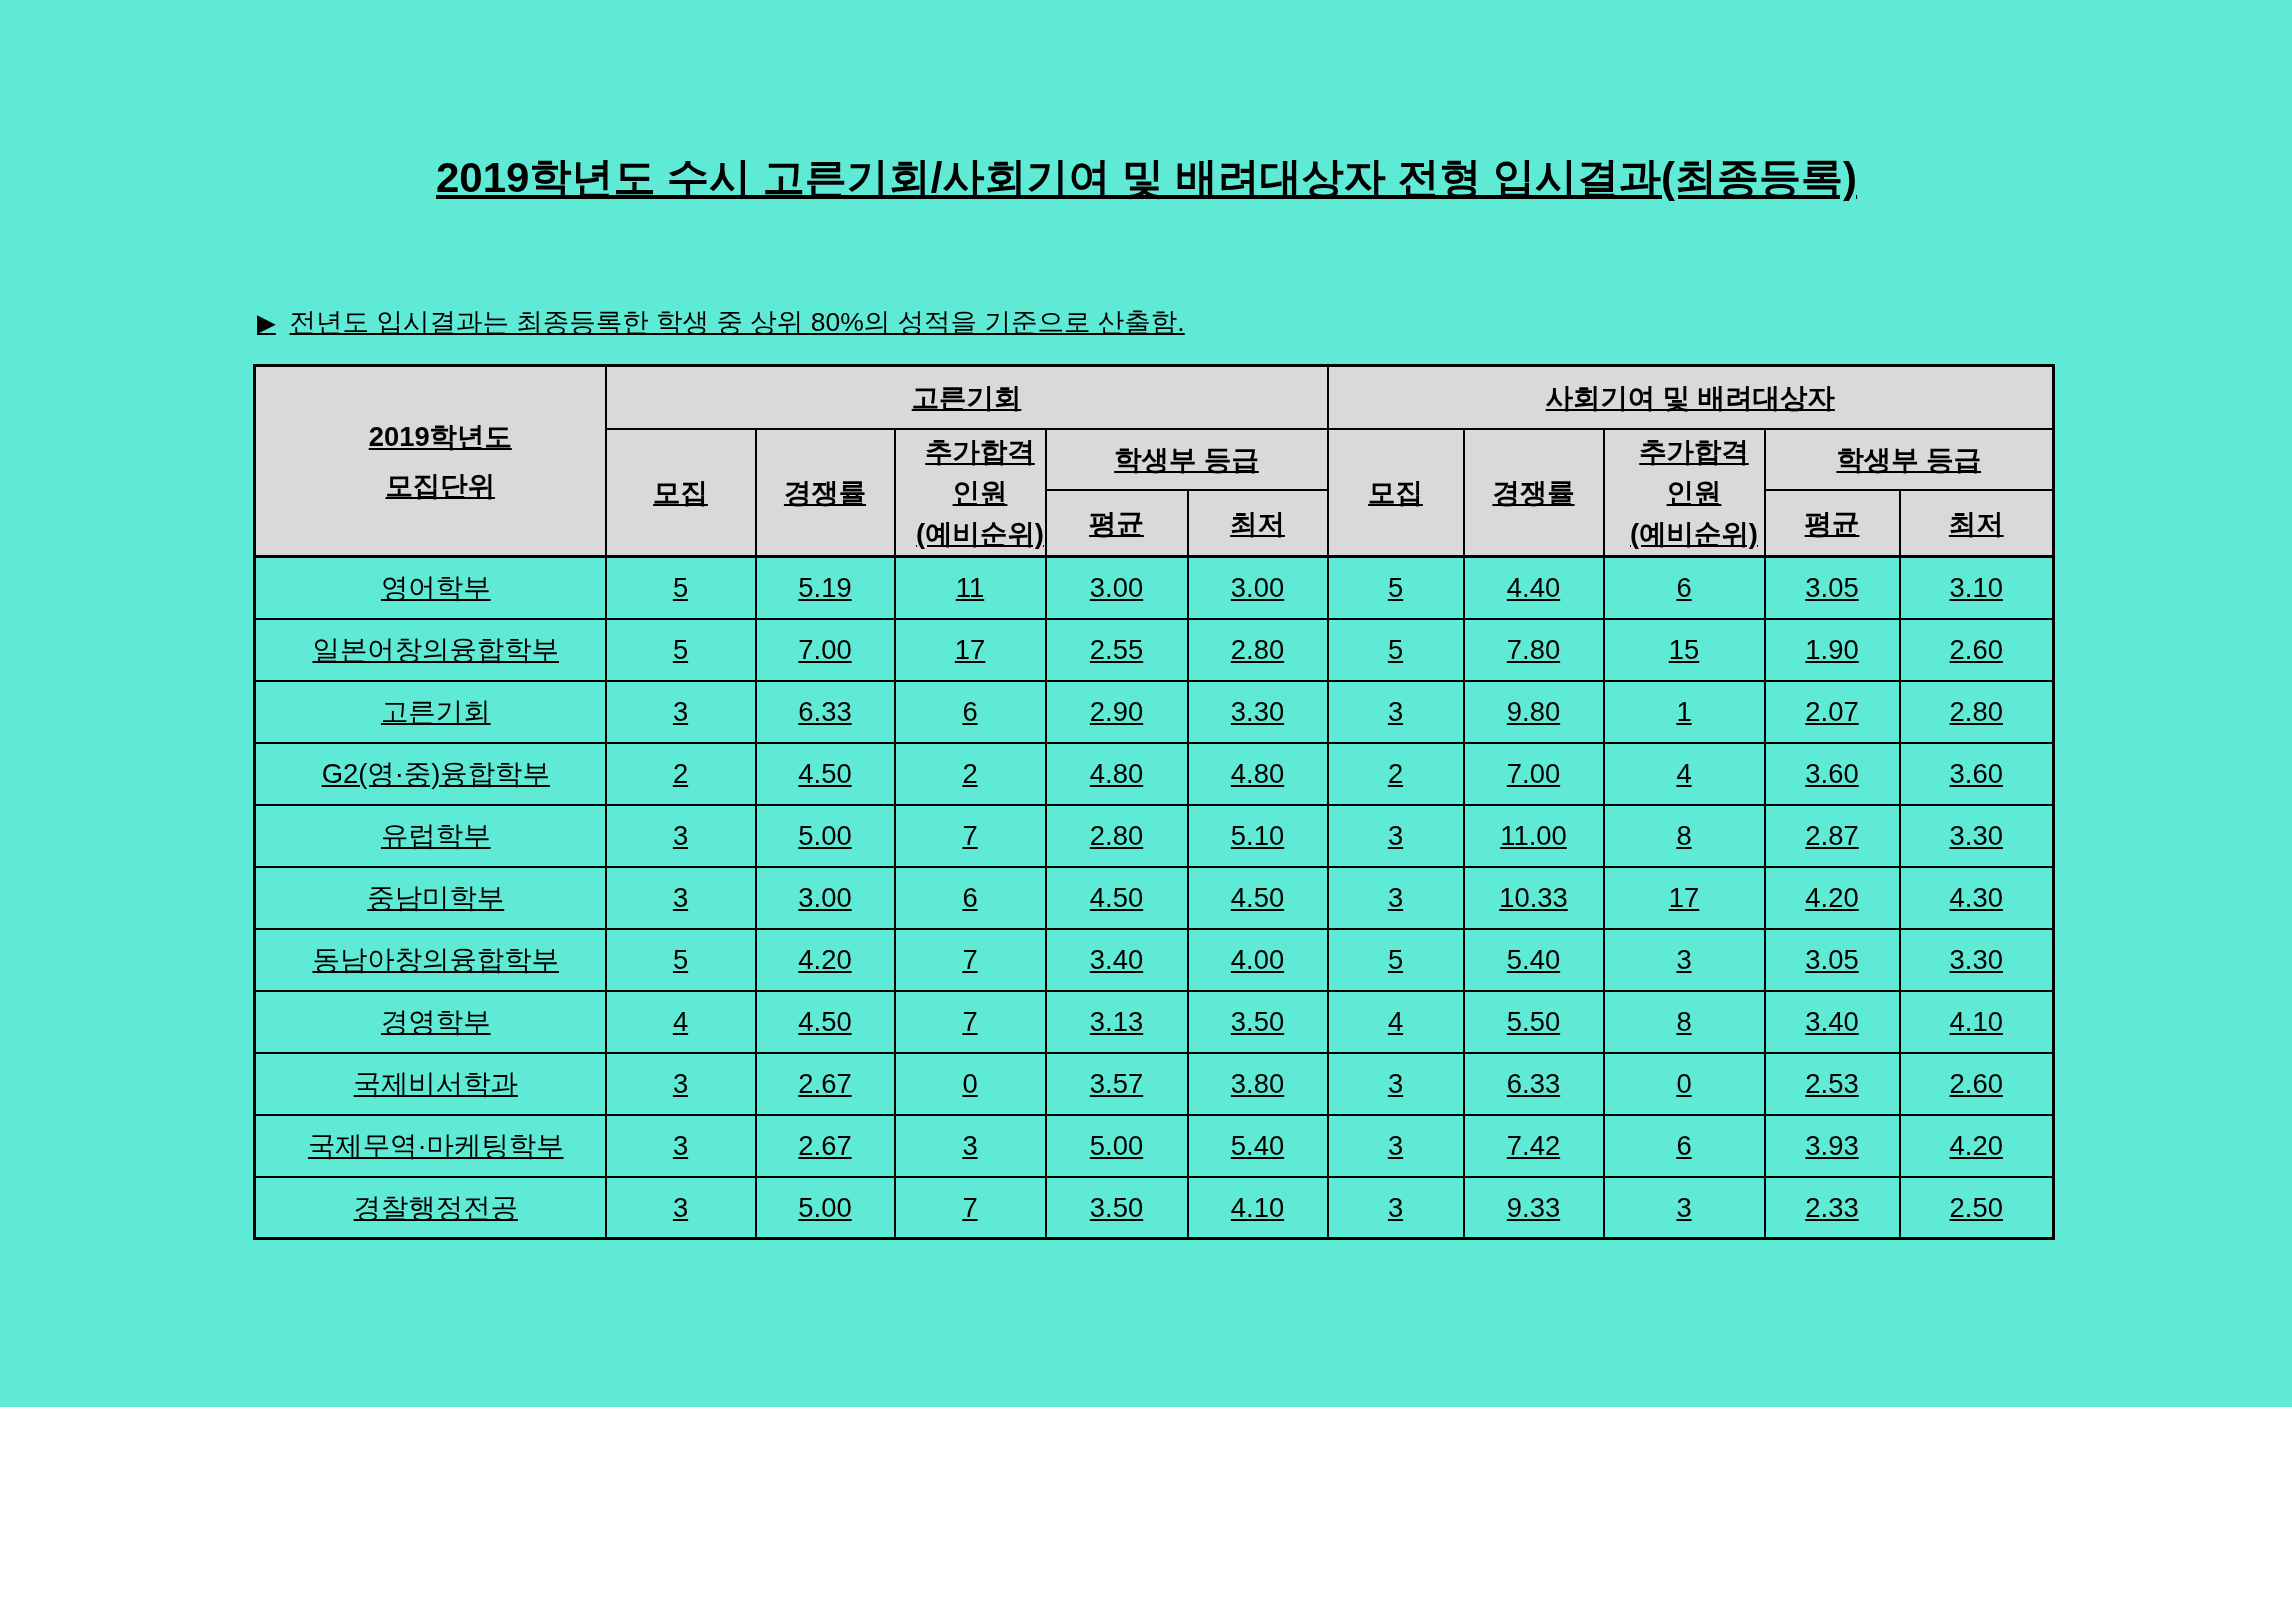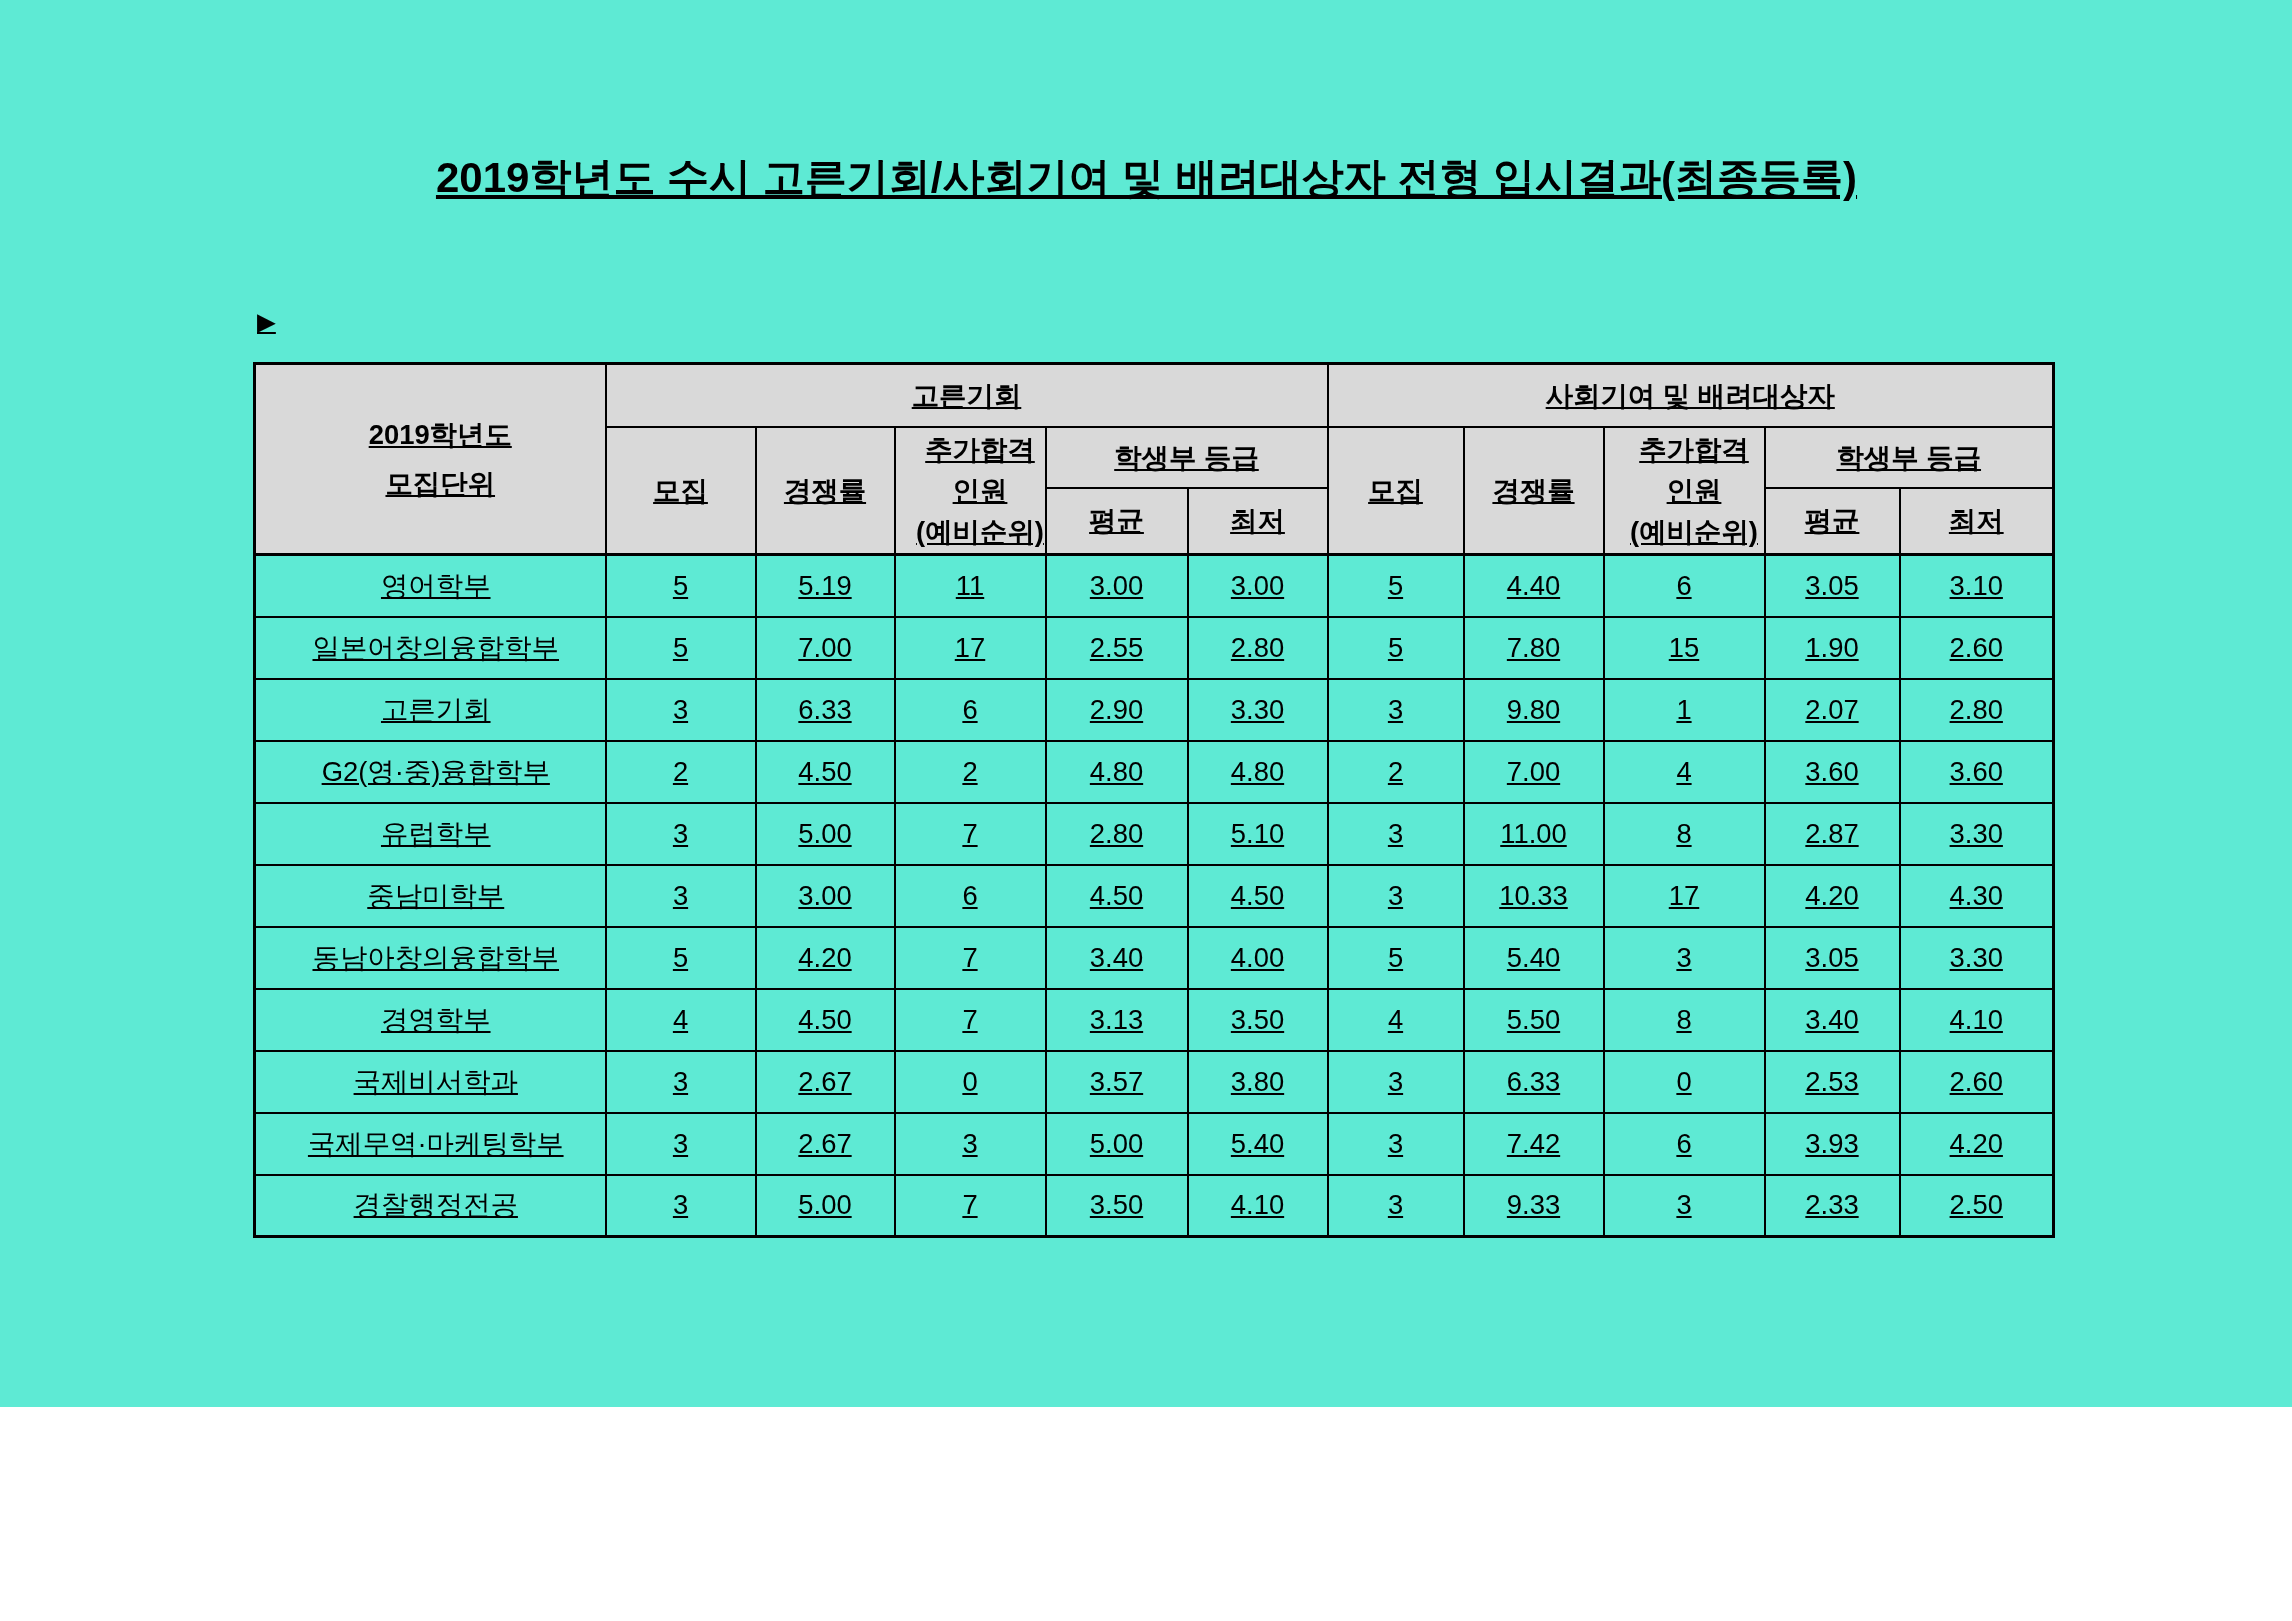--- a/index.html
+++ b/index.html
@@ -71,20 +71,21 @@
 </style>
 </head>
 <body>
 
 <div class="page">
 
   <h1 class="title">2019학년도 수시 고른기회/사회기여 및 배려대상자 전형 입시결과(최종등록)</h1>
 
   <div class="note">
     <span class="bullet">▶</span>
+    <span>전년도 입시결과는 최종등록한 학생 중 상위 80%의 성적을 기준으로 산출함.</span>
   </div>
 
   <table class="results">
     <colgroup>
       <col style="width:351px">
       <col style="width:150px">
       <col style="width:139px">
       <col style="width:151px">
       <col style="width:142px">
       <col style="width:140px">

